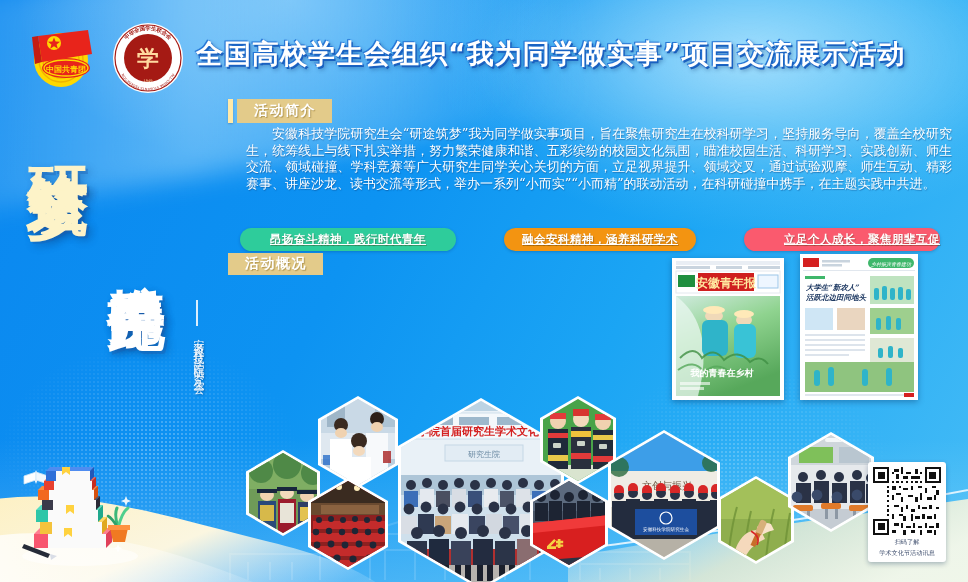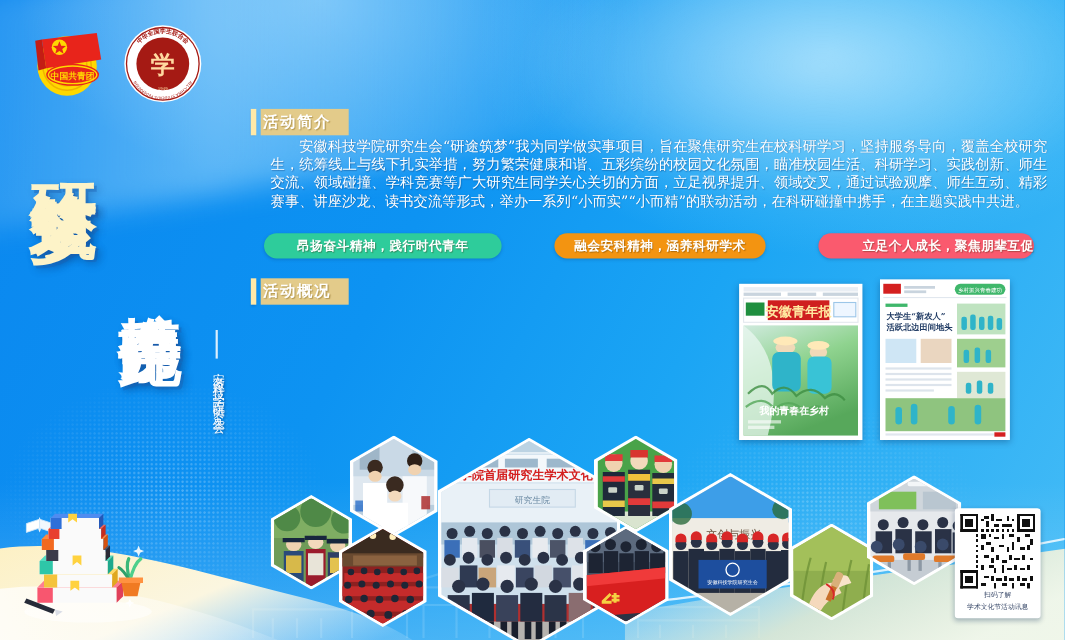--- a/index.html
+++ b/index.html
@@ -90,21 +90,21 @@
 
   
   .sec-badge { position: absolute; display: flex; align-items: stretch; height: 24px; }
   .sec-badge .bar {
     width: 5px; background: #ffe9a8; margin-right: 4px;
     box-shadow: 0 1px 2px rgba(0,40,90,.25);
   }
   .sec-badge .lbl {
     background: #e3cb8a;
     color: #ffffff; font-size: 14px; font-weight: bold;
-    padding: 2px 16px 2px 2px;
+    padding: 2px 16px 2px 17px;
     display: flex; align-items: center; letter-spacing: 1.5px;
     text-shadow: 1px 1px 1px rgba(120,90,20,.45);
     font-family: "DejaVu Sans", "Liberation Sans", sans-serif;
   }
 
   
   .para {
     position: absolute;
     color: #ffffff;
     font-size: 13px;
@@ -114,27 +114,28 @@
     font-family: "DejaVu Serif", "Liberation Serif", serif;
     font-weight: normal;
     text-shadow: 0.6px 0.6px 1px rgba(12,60,120,.5);
   }
   #intro-para { left: 246px; top: 126px; width: 706px; }
   #overview-para { left: 246px; top: 288px; width: 414px; }
 
   
   .tags { position: absolute; left: 240px; top: 212px; width: 700px; height: 24px; }
   .tag {
-    position: absolute; top: 0; height: 23px;
+    position: absolute; top: 16px; height: 23px;
     border-radius: 12px;
     display: flex; align-items: center; justify-content: center;
     color: #fff; font-size: 11.5px; font-weight: bold; letter-spacing: .5px;
     font-family: "DejaVu Sans", "Liberation Sans", sans-serif;
     text-shadow: .8px .8px 1px rgba(60,40,0,.38);
     box-shadow: 0 1px 3px rgba(0,40,90,.25);
+    text-decoration: underline;
   }
   .tag-0 { left: 0px;   width: 216px; }
   .tag-1 { left: 264px; width: 192px; }
   .tag-2 { left: 504px; width: 196px; justify-content: flex-end; }
 
   
   .calli {
     position: absolute;
     font-family: "DejaVu Serif", "Liberation Serif", serif;
     font-weight: bold;
@@ -169,21 +170,21 @@
   .books { position: absolute; left: 18px; bottom: 14px; width: 130px; height: 120px; }
 
   
   .papers { position: absolute; left: 672px; top: 254px; width: 252px; height: 148px; }
   .paper {
     position: absolute; background: #fff;
     box-shadow: 0 2px 6px rgba(0,35,80,.35);
     overflow: hidden;
   }
   #paper-0 { left: 0px;   top: 4px; width: 112px; height: 142px; }
-  #paper-1 { left: 128px; top: 0px; width: 118px; height: 146px; }
+  #paper-1 { left: 128px; top: 0px; width: 118px; height: 146px; font-style: italic; }
 
   
   .hexwrap { position: absolute; left: 0; top: 0; width: 968px; height: 582px; pointer-events: none; }
   .hex {
     position: absolute;
     clip-path: polygon(50% 0%, 100% 25%, 100% 75%, 50% 100%, 0% 75%, 0% 25%);
     background: #fff;
     pointer-events: auto;
     overflow: hidden;
   }
@@ -286,41 +287,42 @@
         <textPath href="#arcTop" startOffset="50%" text-anchor="middle">中华全国学生联合会</textPath>
       </text>
       <path id="arcBot" d="M36 69 m28 -31 a28 28 0 0 1 -56 0" fill="none"></path>
       <text font-size="3.4" fill="#a51a14" font-family="DejaVu Sans, sans-serif">
         <textPath href="#arcBot" startOffset="50%" text-anchor="middle">ALL-CHINA STUDENTS FEDERATION</textPath>
       </text>
       <text x="36" y="60" font-size="3.6" fill="#ffd9a0" text-anchor="middle" font-family="DejaVu Sans, sans-serif">1949</text>
     </svg>
   </div>
 
+  <div class="main-title">全国高校学生会组织“我为同学做实事”项目交流展示活动</div>
 
   <div class="sec-badge" style="left:228px; top:99px;">
     <div class="bar"></div>
     <div class="lbl">活动简介</div>
   </div>
 
   <div class="para" id="intro-para">安徽科技学院研究生会“研途筑梦”我为同学做实事项目，旨在聚焦研究生在校科研学习，坚持服务导向，覆盖全校研究生，统筹线上与线下扎实举措，努力繁荣健康和谐、五彩缤纷的校园文化氛围，瞄准校园生活、科研学习、实践创新、师生交流、领域碰撞、学科竞赛等广大研究生同学关心关切的方面，立足视界提升、领域交叉，通过试验观摩、师生互动、精彩赛事、讲座沙龙、读书交流等形式，举办一系列“小而实”“小而精”的联动活动，在科研碰撞中携手，在主题实践中共进。</div>
 
   <div class="tags">
     <div class="tag tag-0" id="tag0" style="background: rgb(46, 204, 155);">
       <span>昂扬奋斗精神，践行时代青年</span>
     </div>
     <div class="tag tag-1" id="tag1" style="background: rgb(243, 148, 17);">
       <span>融会安科精神，涵养科研学术</span>
     </div>
     <div class="tag tag-2" id="tag2" style="background: rgb(250, 90, 110);">
       <span>立足个人成长，聚焦朋辈互促</span>
     </div>
   </div>
 
-  <div class="sec-badge" style="left:228px; top:253px;">
+  <div class="sec-badge" style="left:228px; top:253px;flex-direction:column;">
     <div class="bar"></div>
     <div class="lbl">活动概况</div>
   </div>
 
 
   <div class="calli" id="calli-a">研途筑梦</div>
   <div class="calli" id="calli-b">携手奔跑</div>
   <div id="org-rule"></div>
   <div id="org-vert">安徽科技学院研究生会</div>
 

